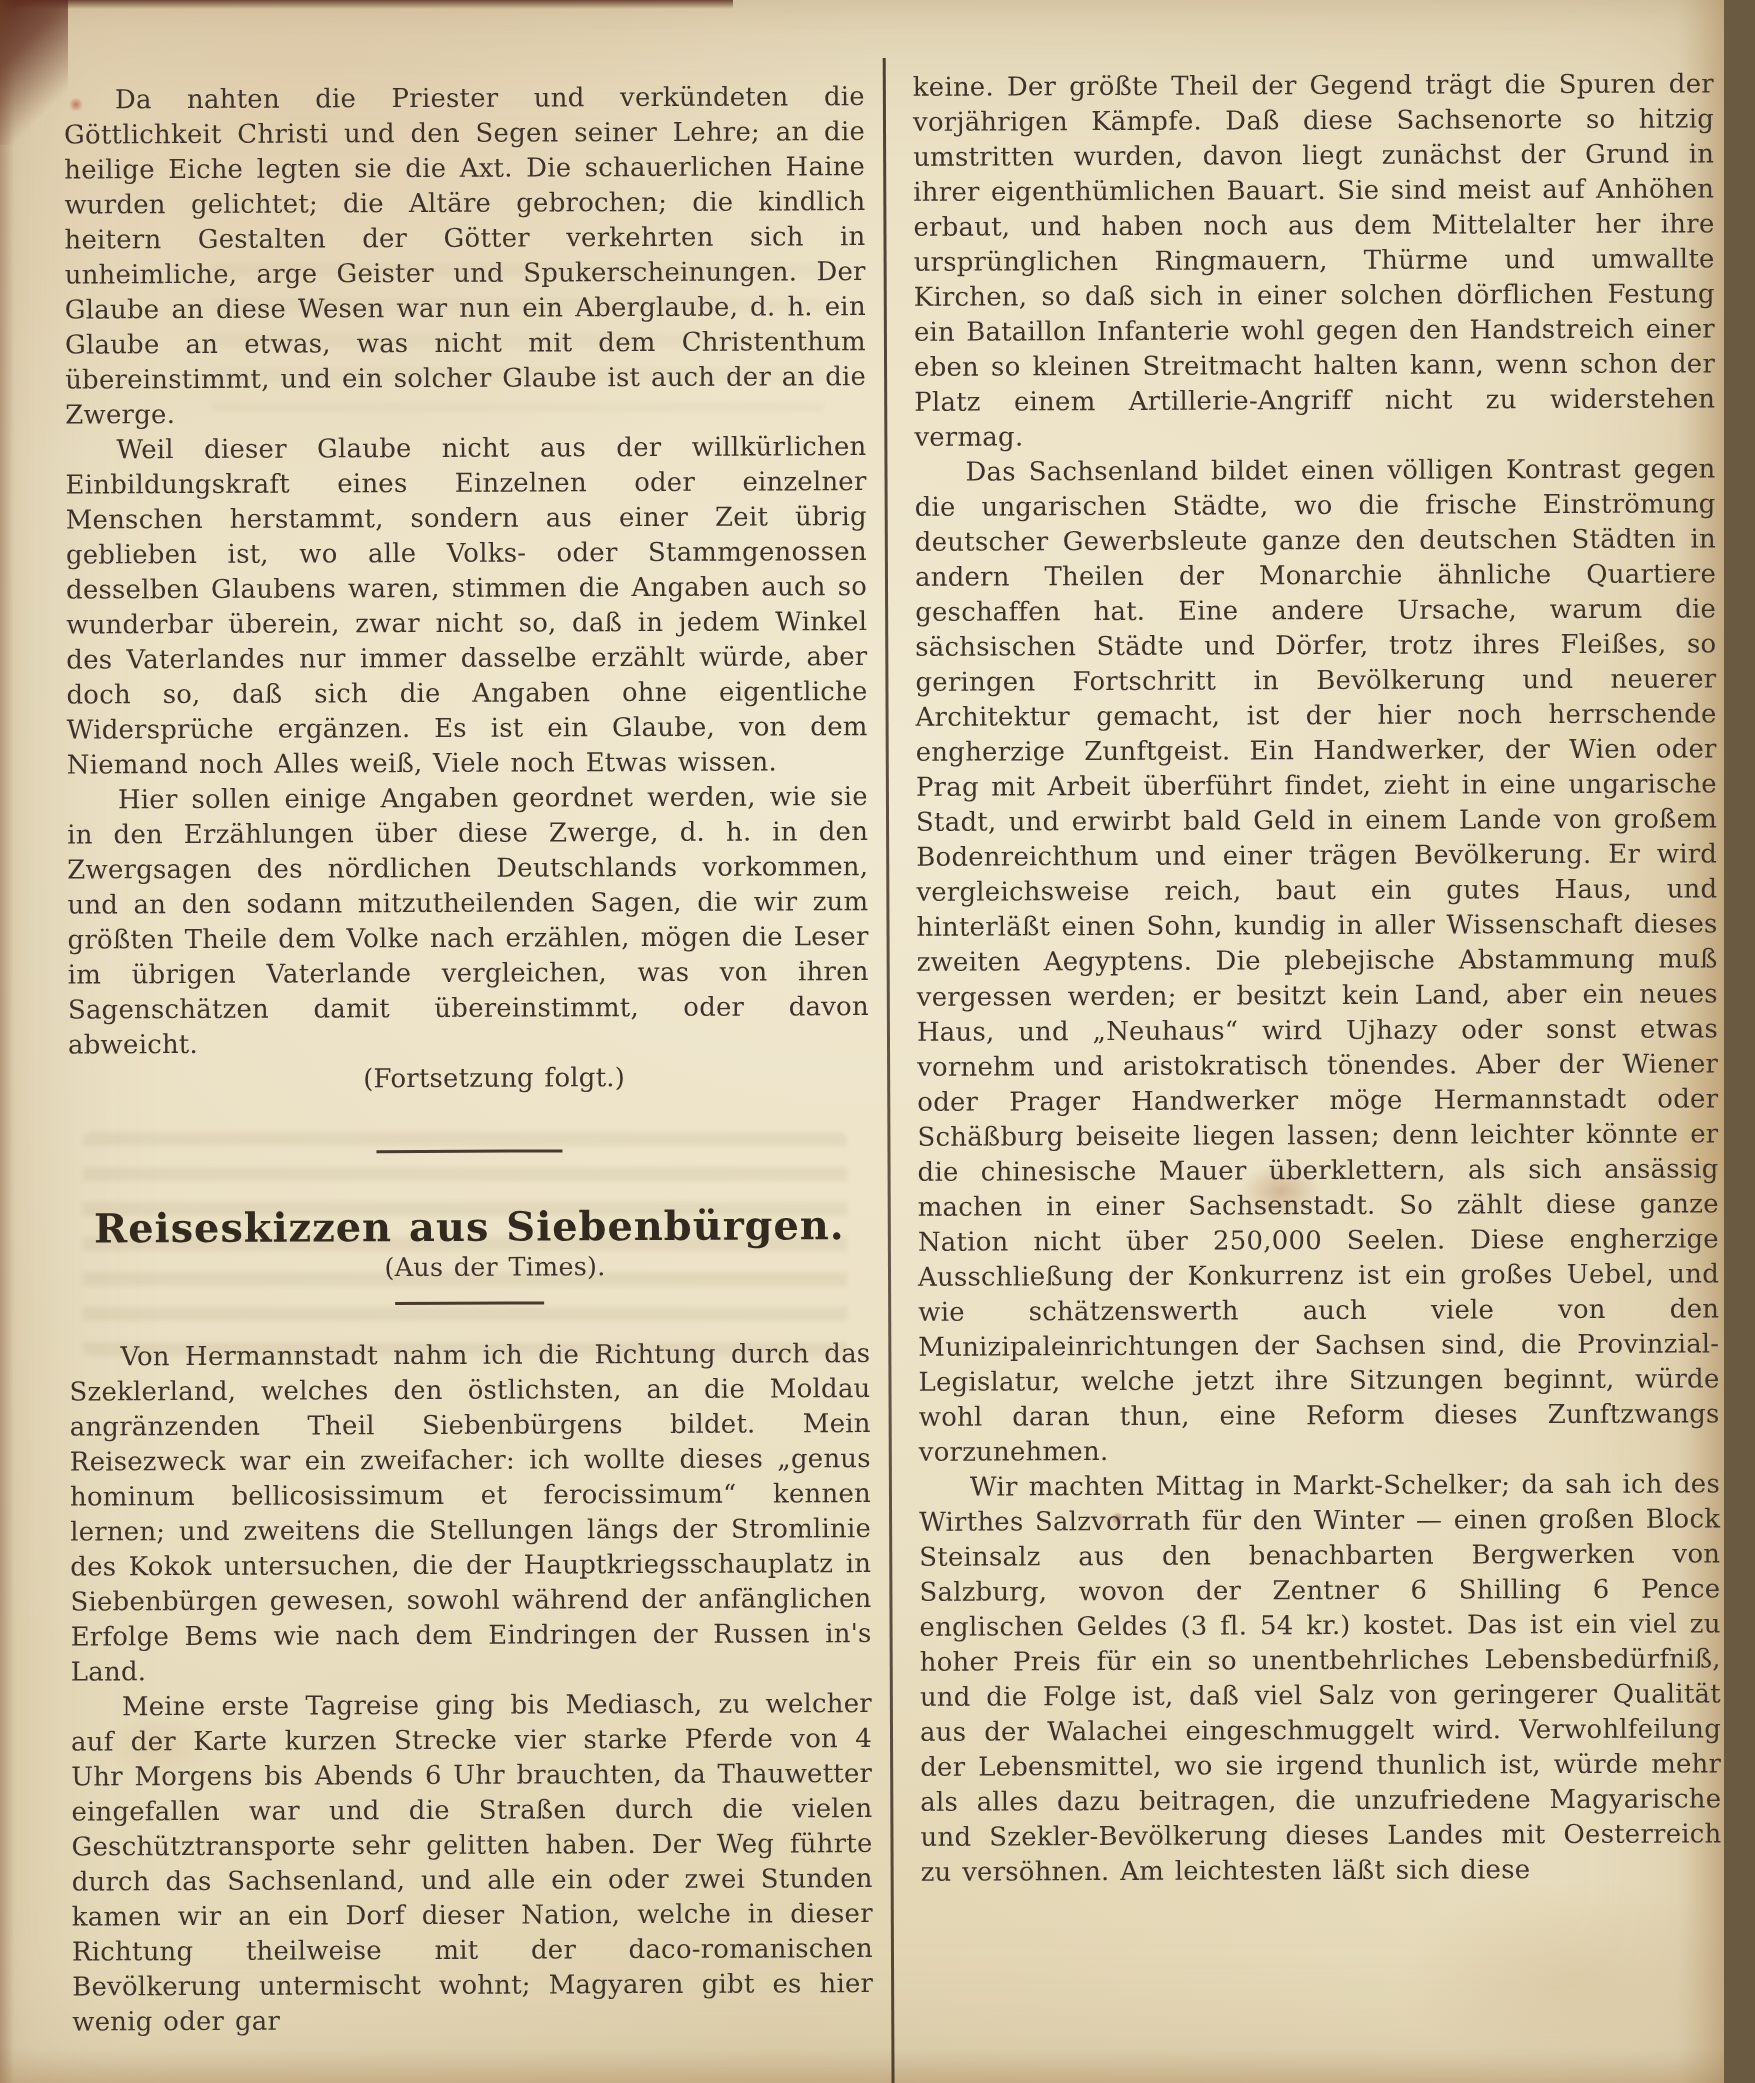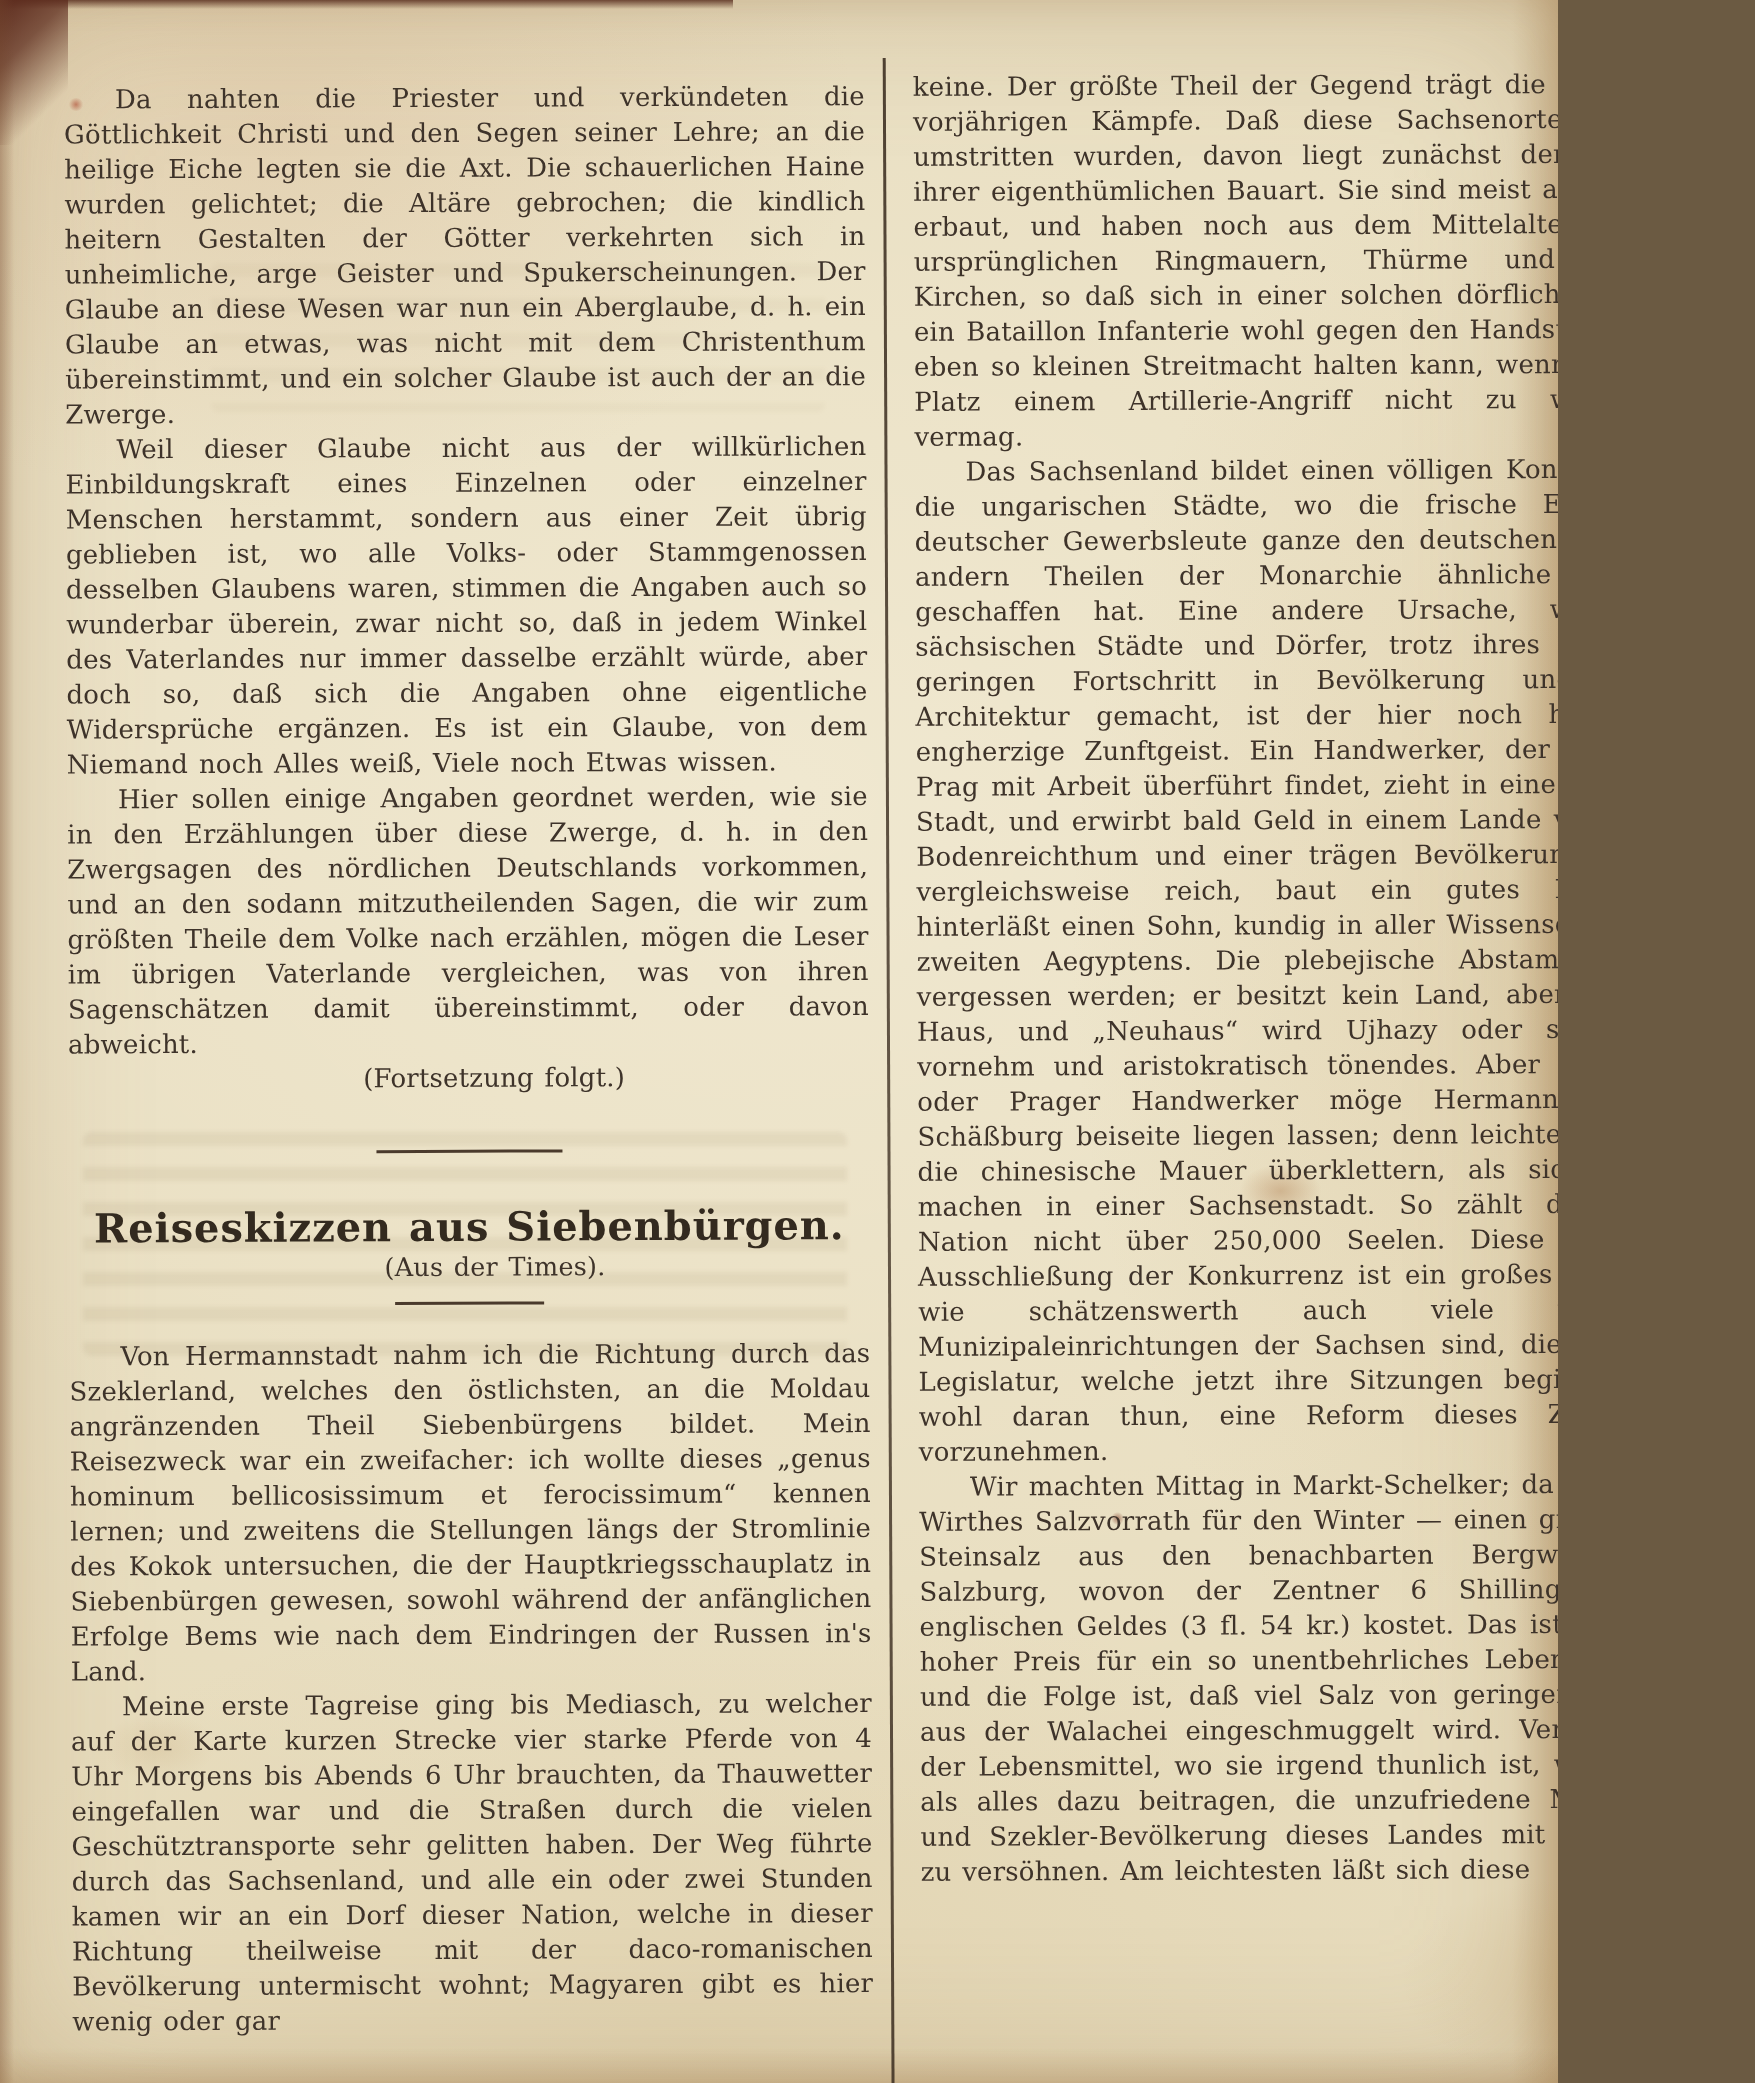--- a/index.html
+++ b/index.html
@@ -1,18 +1,18 @@
 <!DOCTYPE html>
 <html style="font-size:14px"><head>
 <meta charset="utf-8">
 <style>
   html,body{margin:0;padding:0;background:#6b5a42;}
   .page{
     position:relative;
-    width:1558px;height:2084px;
+    width:1724px;height:2084px;
     overflow:hidden;
     font-family:"DejaVu Serif", serif;
     color:#3e332a;
     background:
       radial-gradient(1053px 702px at 18% 6%, rgba(203,158,118,0.22), transparent 55%),
       radial-gradient(790px 1317px at 100% 45%, rgba(196,165,108,0.22), transparent 62%),
       radial-gradient(1317px 790px at 45% 98%, rgba(198,172,122,0.16), transparent 60%),
       radial-gradient(2019px 1492px at 50% 38%, rgba(255,252,240,0.38), transparent 72%),
       #e7dcbd;
     box-shadow: inset 0 0 149px rgba(148,112,66,0.32), inset 0 0 32px rgba(148,112,66,0.20);

